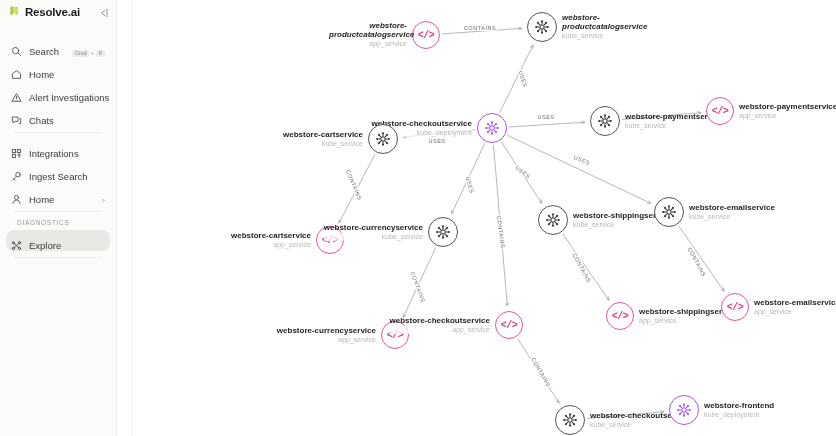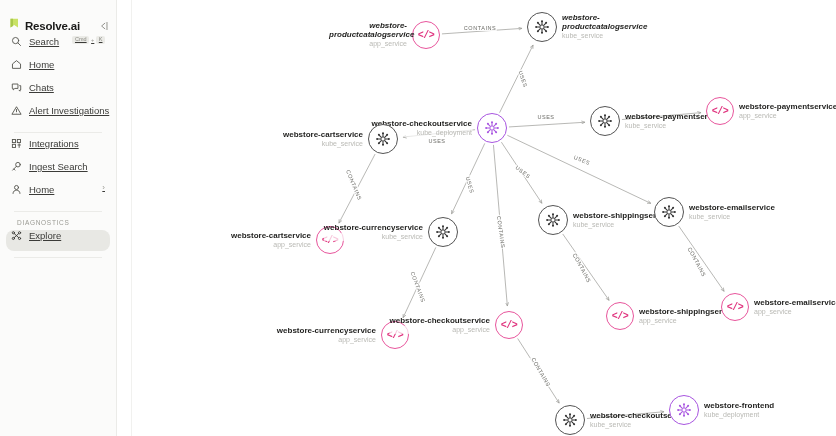--- a/index.html
+++ b/index.html
@@ -12,40 +12,39 @@
   .app{display:flex;width:836px;height:436px;position:relative;}
 
   
   .sidebar{
     width:117px;height:436px;box-sizing:border-box;
     background:#fbfbfa;border-right:1px solid #ebebe8;
     display:flex;flex-direction:column;padding-top:2px;
     flex:0 0 117px;
   }
   .brand{
-    display:flex;align-items:flex-end;height:26px;
+    display:flex;align-items:flex-start;height:26px;
     padding:0 7px 0 9px;margin-top:4px;gap:5px;
   }
   .brand-logo{width:11px;height:14px;flex:0 0 11px;display:block;}
   .brand-name{
     font-size:11.5px;font-weight:bold;color:#1a1a19;letter-spacing:-0.2px;
     flex:1 1 auto;white-space:nowrap;
   }
   .collapse-btn{
     width:13px;height:13px;flex:0 0 13px;color:#8b8b85;
     display:flex;align-items:center;justify-content:center;cursor:pointer;
   }
 
   .nav{display:flex;flex-direction:column;padding:4px 6px 0 6px;}
   .nav-item{
-    display:flex;align-items:flex-start;gap:7px;
+    display:flex;align-items:flex-end;gap:7px;
     height:21px;padding:0 5px;border-radius:4px;
     font-size:9.5px;color:#3b3b38;cursor:pointer;margin-bottom:2px;
     white-space:nowrap;
-    text-decoration:underline;
   }
   .nav-item.active{background:#e8e8e4;border-radius:8px;}
   .nav-ico{width:11px;height:11px;flex:0 0 11px;display:flex;align-items:center;justify-content:center;color:#55554f;}
   .nav-ico svg{display:block;}
   .nav-label{flex:1 1 auto;}
   .kbd-wrap{display:flex;align-items:center;gap:2px;}
   .kbd{
     background:#ebebe7;border-radius:2px;color:#8a8a83;
     font-size:5.5px;padding:1px 2.5px;line-height:1;
     font-family:"Liberation Sans",sans-serif;
@@ -148,36 +147,36 @@
           <svg viewBox="0 0 12 12" width="11" height="11" fill="none" stroke="#55554f" stroke-width="1" stroke-linejoin="round">
             <path d="M1.6 5.4 L6 1.8 L10.4 5.4 L10.4 10.2 L1.6 10.2 Z"></path>
           </svg>
         </span>
         <span class="nav-label">Home</span>
       </div>
 
       <div class="nav-item">
         <span class="nav-ico">
           <svg viewBox="0 0 12 12" width="11" height="11" fill="none" stroke="#55554f" stroke-width="1" stroke-linejoin="round">
-            <path d="M1.4 2.2 L7.6 2.2 L7.6 7.0 L4.2 7.0 L2.4 8.7 L2.4 7.0 L1.4 7.0 Z"></path>
-            <path d="M9.0 4.0 L10.6 4.0 L10.6 8.6 L9.8 8.6 L9.8 10.0 L8.4 8.6"></path>
-          </svg>
-        </span>
-        <span class="nav-label">Chats</span>
-      </div>
-
-      <div class="nav-item">
-        <span class="nav-ico">
-          <svg viewBox="0 0 12 12" width="11" height="11" fill="none" stroke="#55554f" stroke-width="1" stroke-linejoin="round">
             <path d="M6 1.9 L11 10.1 L1 10.1 Z"></path>
               <path d="M6 4.9 L6 7.3" stroke-linecap="round"></path>
               <circle cx="6" cy="8.7" r="0.35" fill="#55554f" stroke="none"></circle>
           </svg>
         </span>
         <span class="nav-label">Alert Investigations</span>
+      </div>
+
+      <div class="nav-item">
+        <span class="nav-ico">
+          <svg viewBox="0 0 12 12" width="11" height="11" fill="none" stroke="#55554f" stroke-width="1" stroke-linejoin="round">
+            <path d="M1.4 2.2 L7.6 2.2 L7.6 7.0 L4.2 7.0 L2.4 8.7 L2.4 7.0 L1.4 7.0 Z"></path>
+            <path d="M9.0 4.0 L10.6 4.0 L10.6 8.6 L9.8 8.6 L9.8 10.0 L8.4 8.6"></path>
+          </svg>
+        </span>
+        <span class="nav-label">Chats</span>
       </div>
 
       <div class="divider"></div>
 
       <div class="nav-item">
         <span class="nav-ico">
           <svg viewBox="0 0 12 12" width="11" height="11" fill="none" stroke="#55554f" stroke-width="1">
             <rect x="1.5" y="1.6" width="3.4" height="3.4"></rect>
               <rect x="1.5" y="6.9" width="3.4" height="3.4"></rect>
             <rect x="6.9" y="1.6" width="3.4" height="3.4"></rect>

